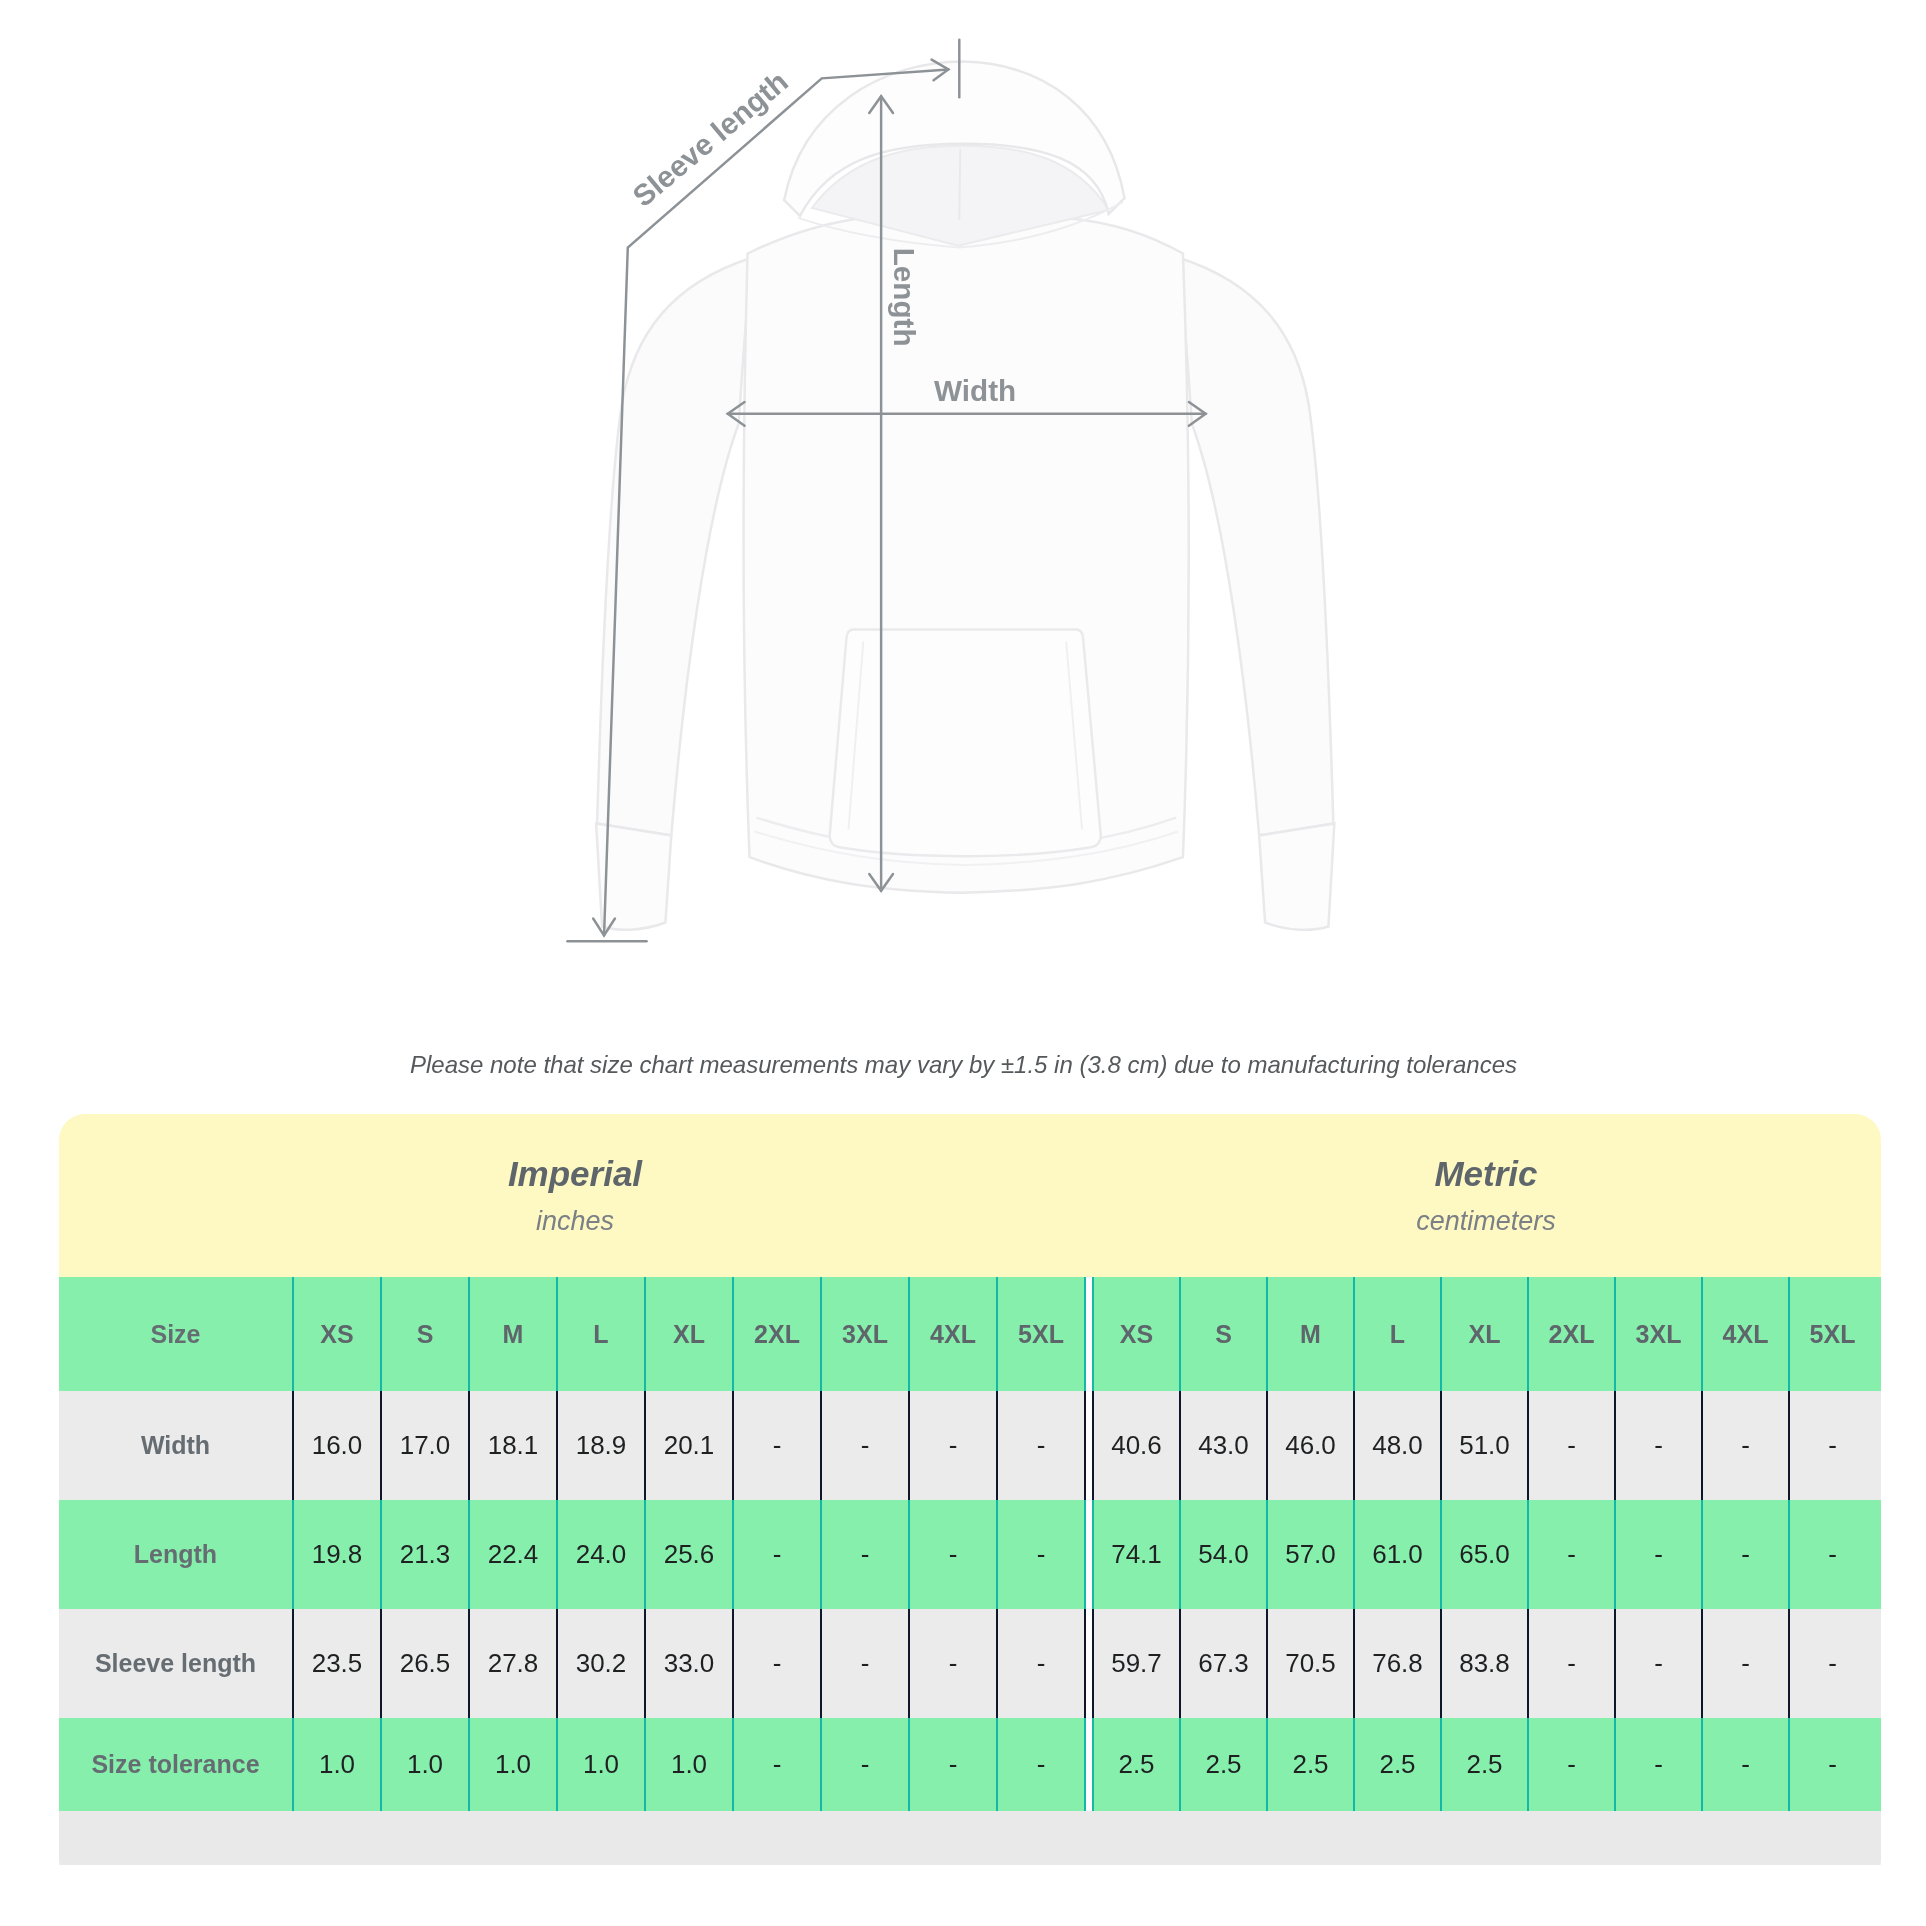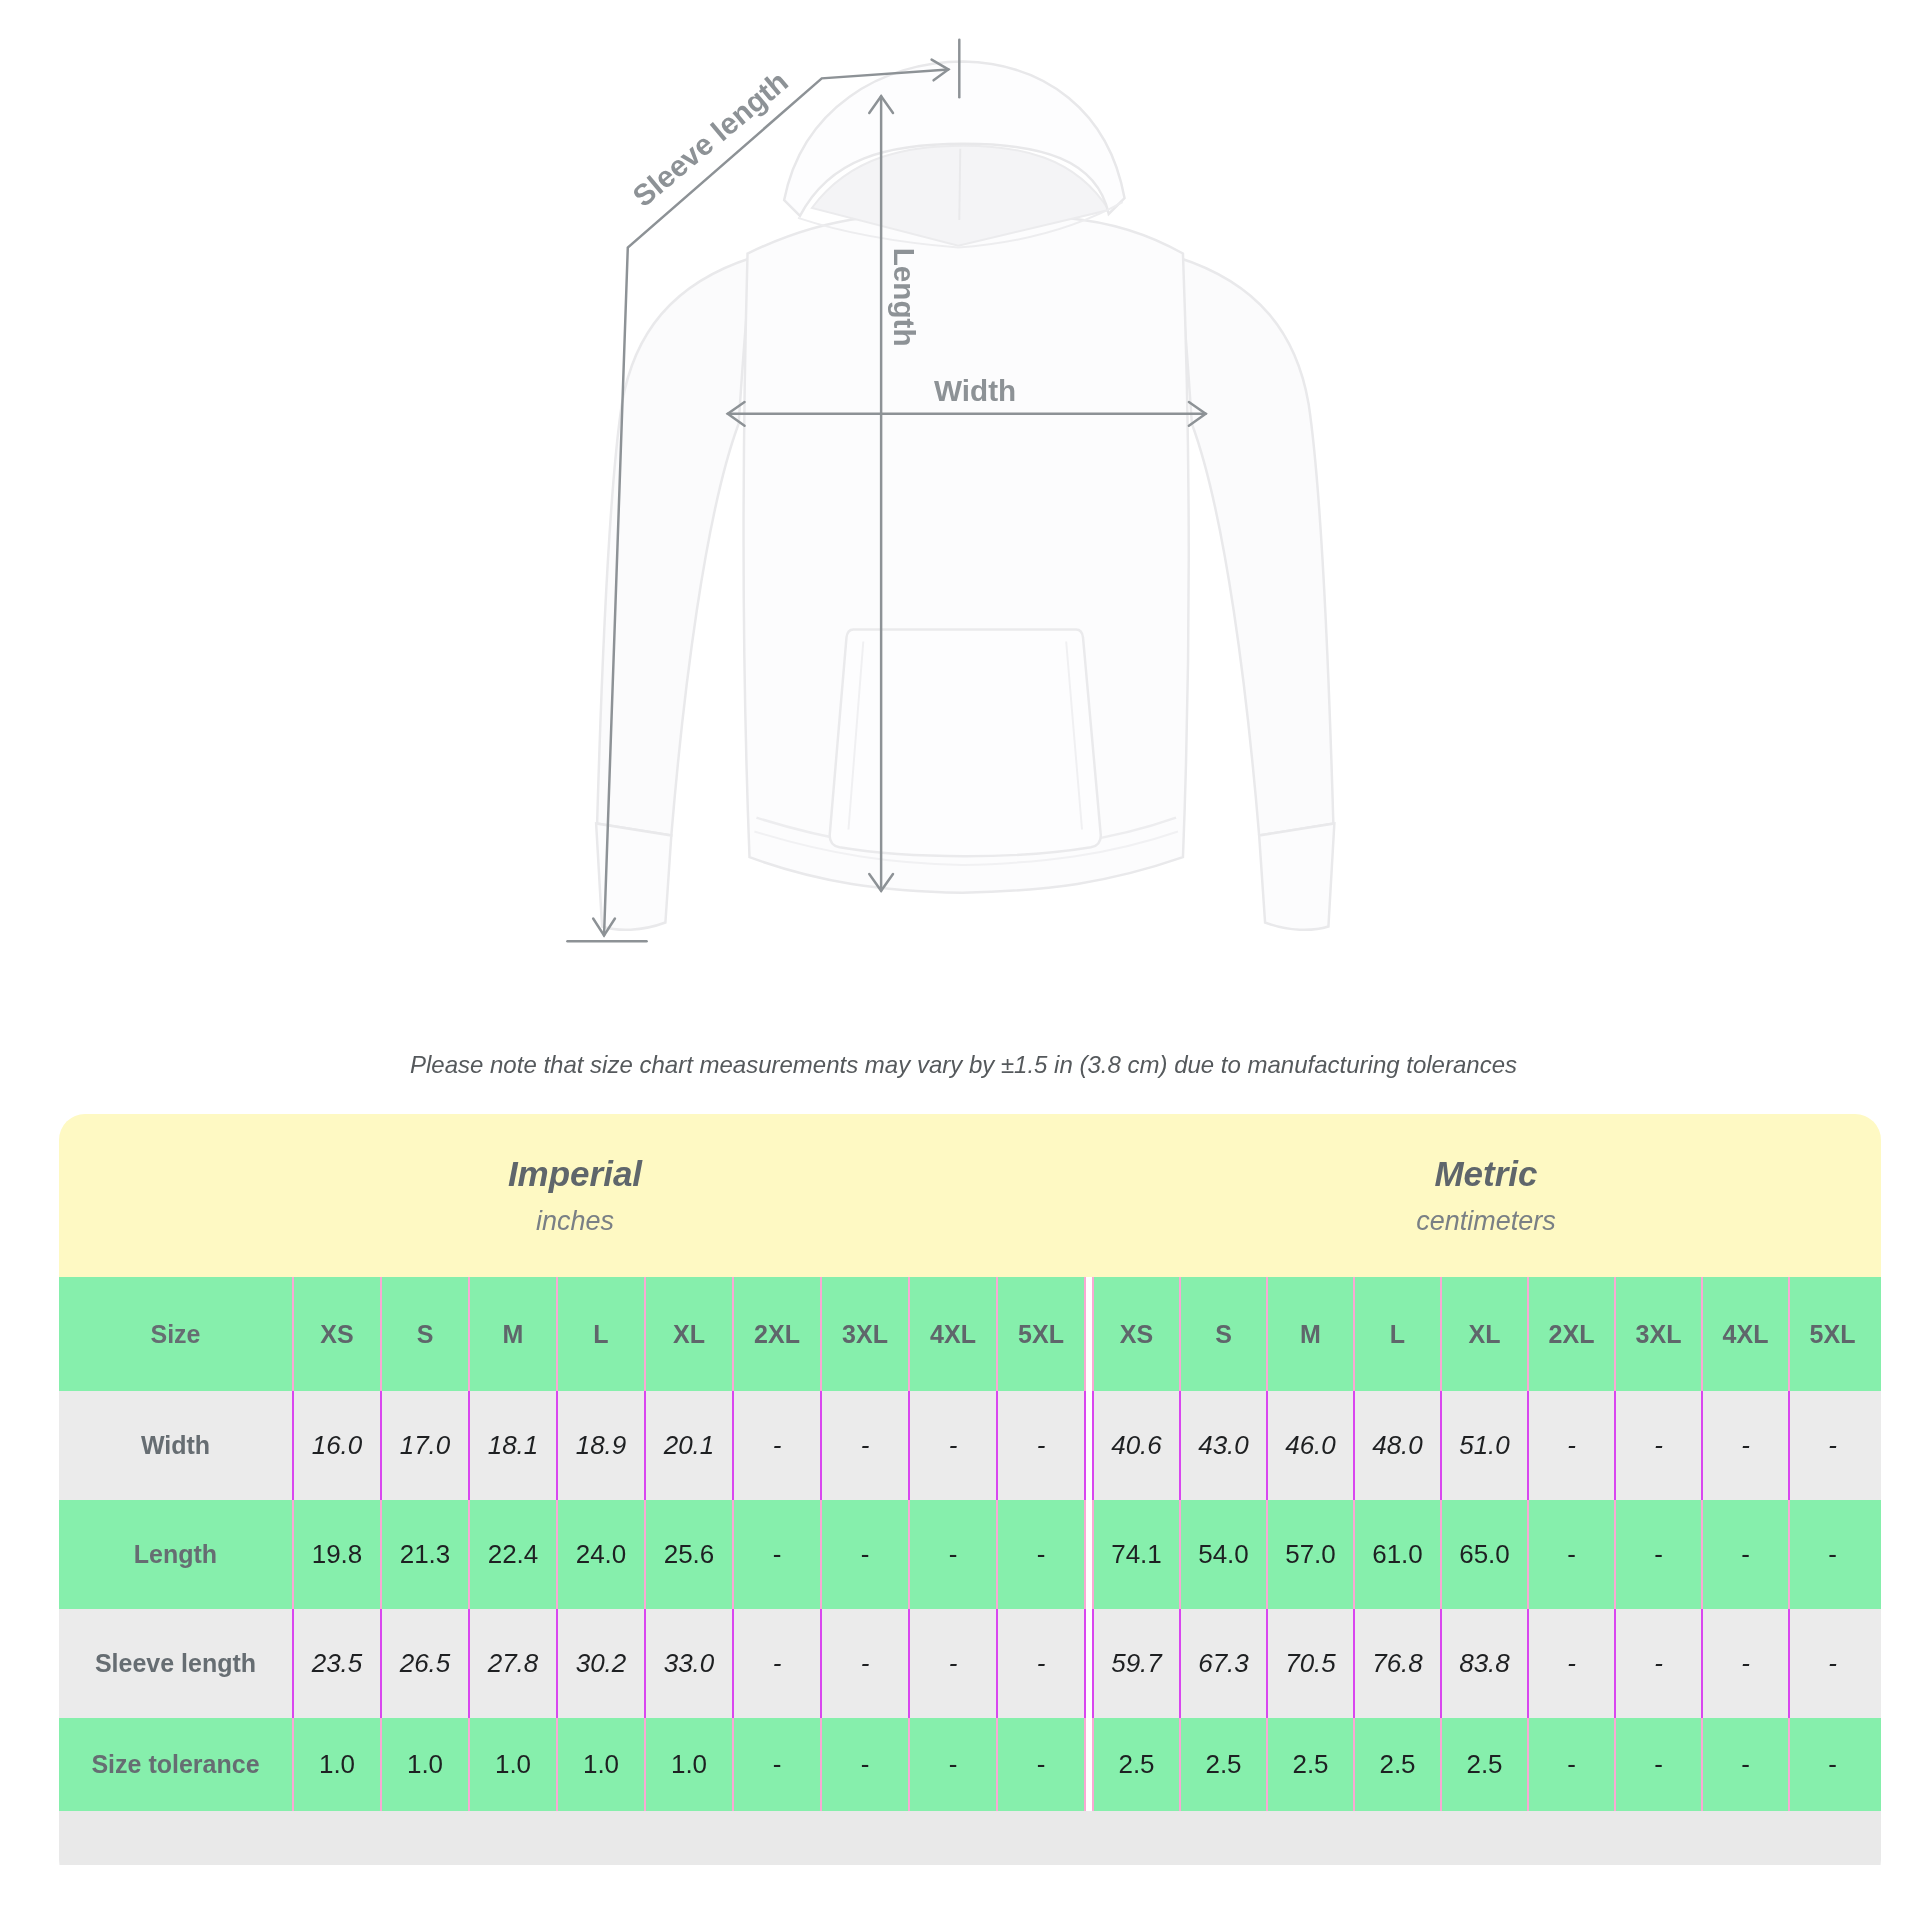--- a/index.html
+++ b/index.html
@@ -38,22 +38,22 @@
   .r-head { height:114px; background:#ffffff; }
   .r-val  { height:109px; }
   .r-tol  { height:93px; }
   .r-white { background:#86efac; }
   .r-gray  { background:#ebebeb; }
 
   .cell { display:flex; align-items:center; justify-content:center; }
   .lab  { font-size:25px; font-weight:700; color:#666d72; }
   .sz   { font-size:25px; font-weight:700; color:#5f666b; }
   .val  { font-size:26px; color:#1e2022; }
-  .r-white .sep { border-left:2px solid #f9a8d4; }
-  .r-gray  .sep { border-left:2px solid #d946ef;font-style:italic; }
+  .r-white .sep { border-left:2px solid #14b8a6; }
+  .r-gray  .sep { border-left:2px solid #0f172a; }
   .gapc { background:#ffffff; }
   .strip { height:54px; background:#e9e9e9; }
 </style>
 </head>
 <body>
 
 <div class="canvas">
 
   <svg class="diagram-svg" width="1049" height="950" viewBox="0 0 1060 960">
     <g>

